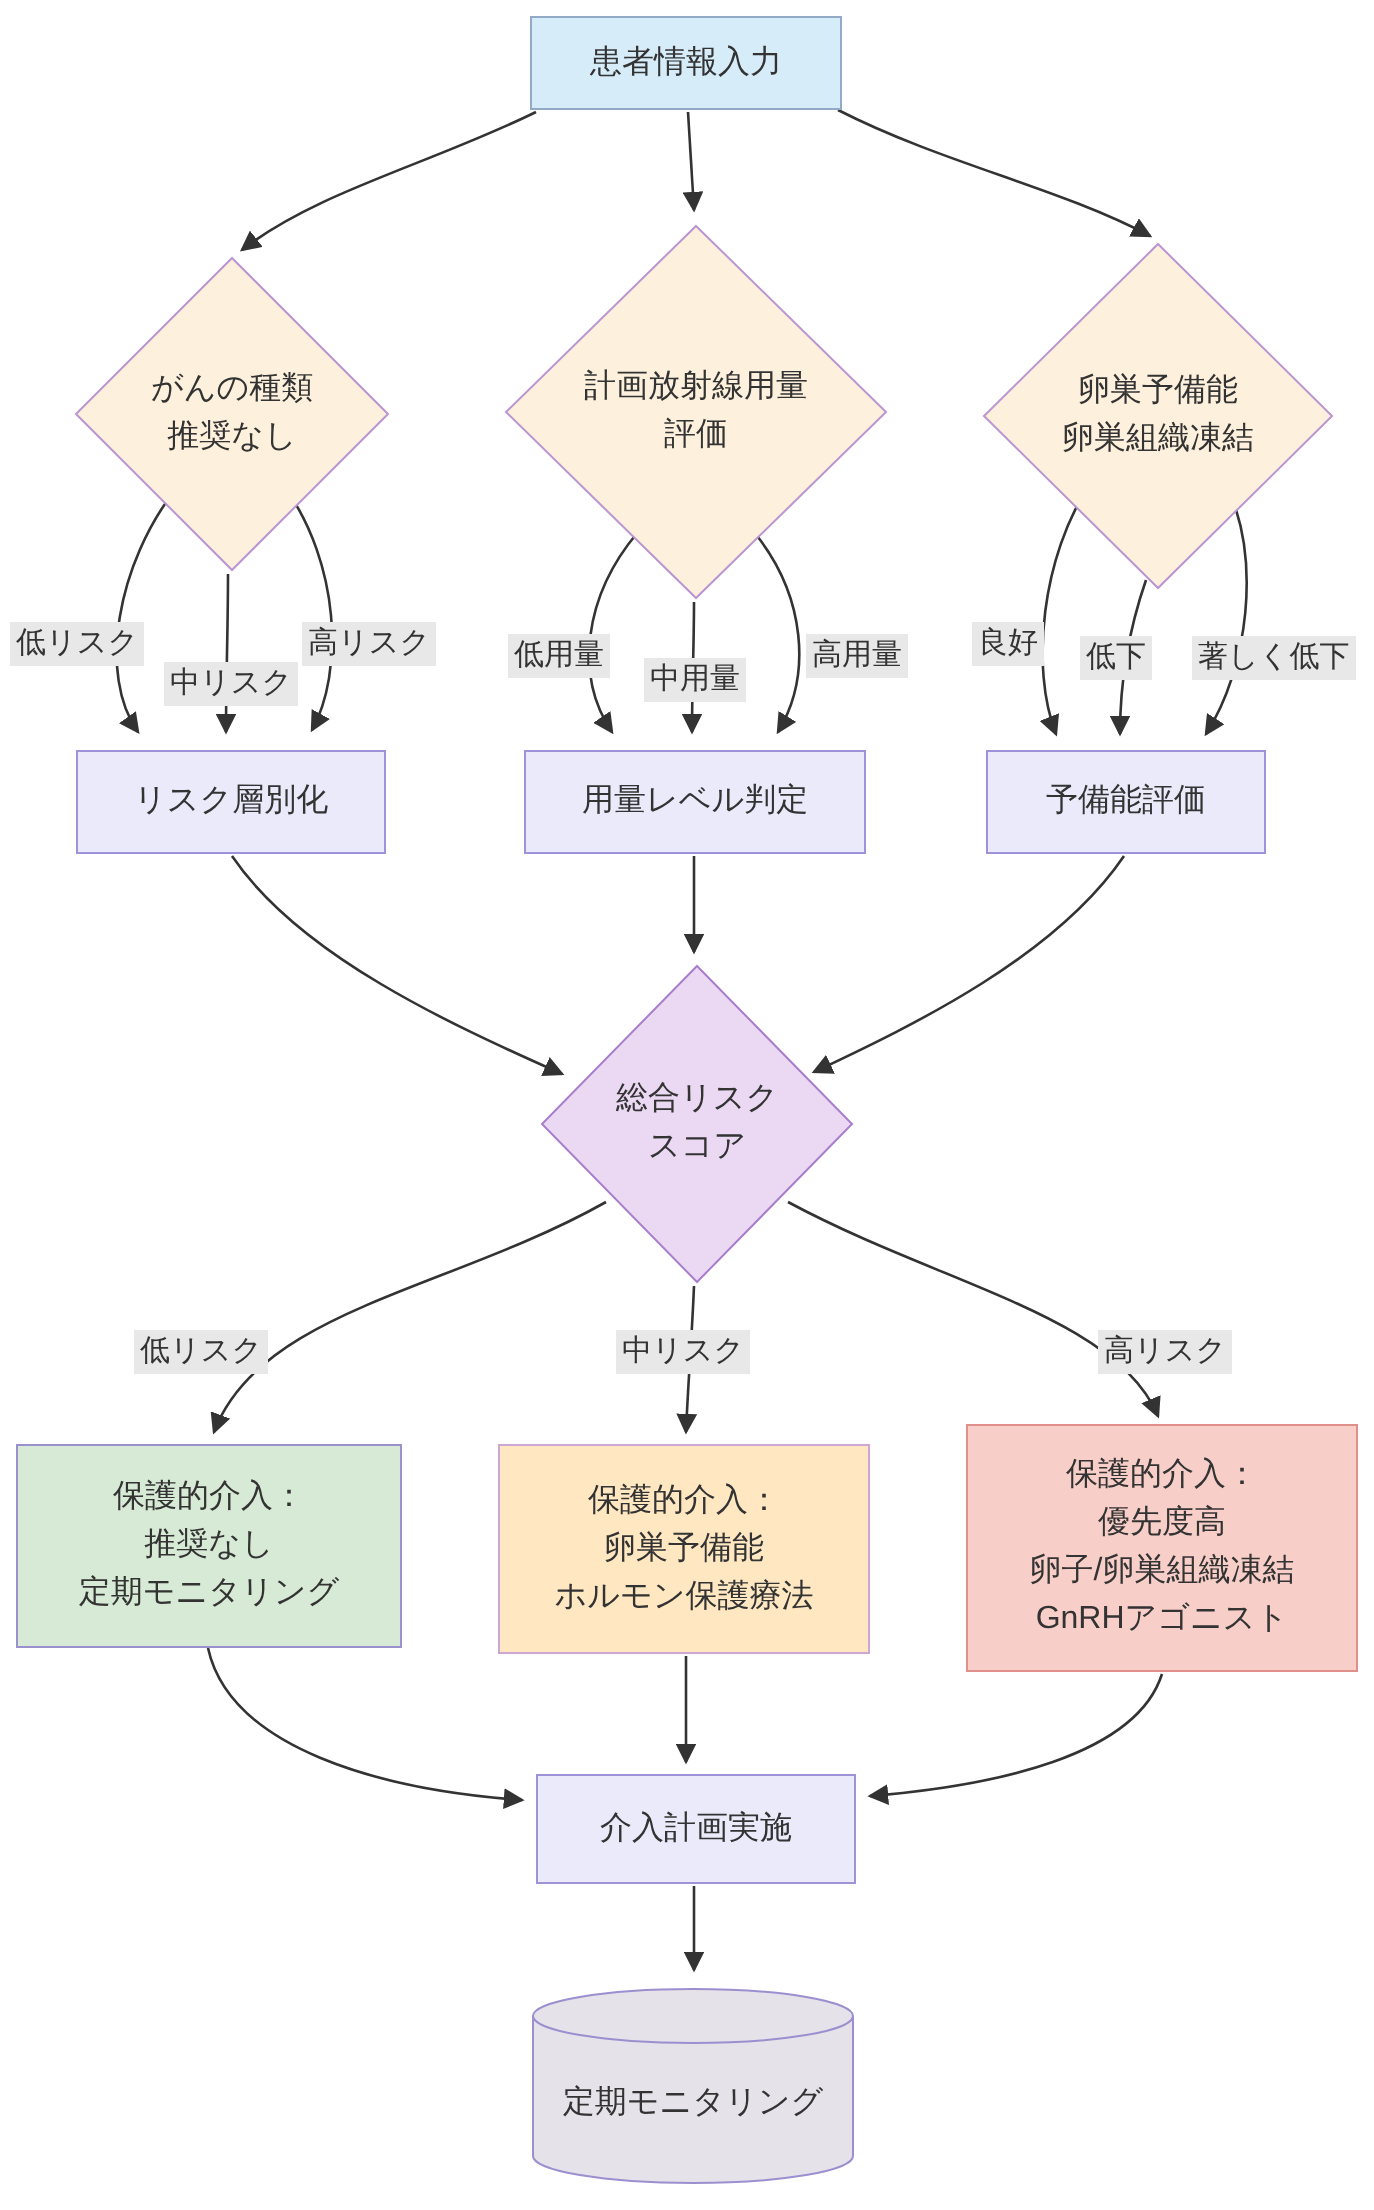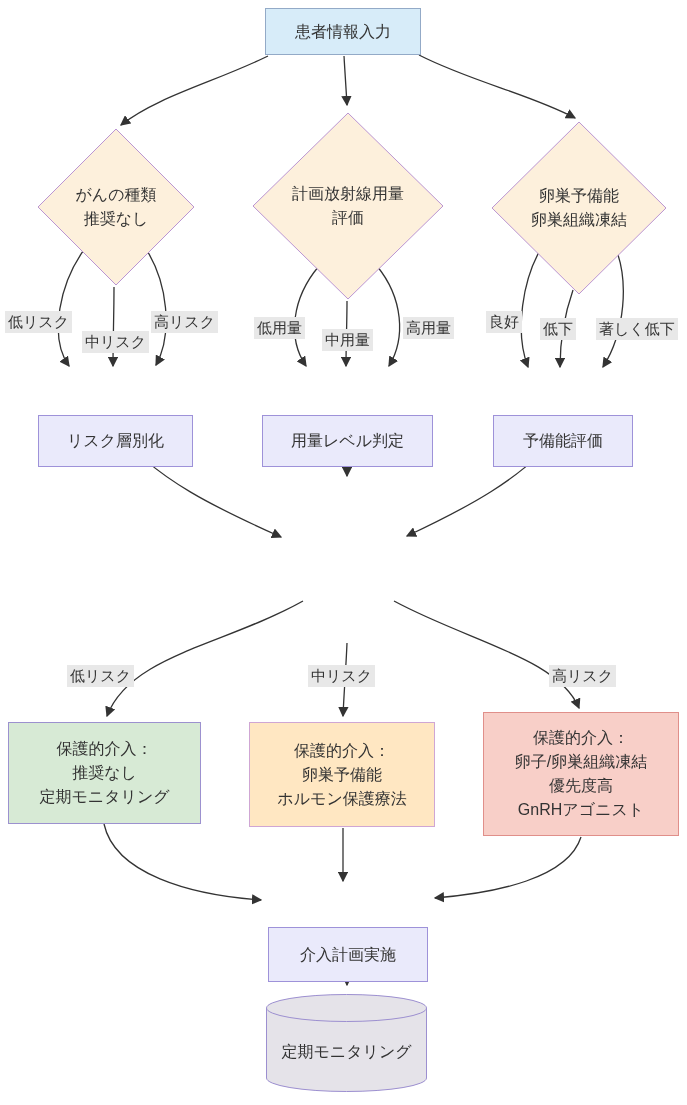--- a/index.html
+++ b/index.html
@@ -7,21 +7,21 @@
     position:relative;width:687px;height:1105px;background:#ffffff;overflow:hidden;
     font-family:"Liberation Sans","DejaVu Sans",sans-serif;color:var(--text-color,#333);
   }
   .edges{position:absolute;left:0;top:0;z-index:1;}
   .edge{fill:none;stroke:var(--line-color,#333);stroke-width:1.3px;}
   .node{position:absolute;z-index:2;display:flex;align-items:center;justify-content:center;
         text-align:center;font-size:16px;line-height:24px;box-sizing:border-box;}
   .node .label{position:relative;z-index:2;}
   .rect{border:1px solid;background-clip:padding-box;}
   .input-node{background:var(--input-fill);border-color:var(--input-border);}
-  .process-node{background:var(--process-fill);border-color:var(--process-border);margin-top:40px;}
+  .process-node{background:var(--process-fill);border-color:var(--process-border);}
   .low-node{background:var(--low-fill);border-color:var(--low-border);}
   .mid-node{background:var(--mid-fill);border-color:var(--mid-border);}
   .high-node{background:var(--high-fill);border-color:var(--high-border);}
   .diamond .shape, .cylinder .shape{position:absolute;left:0;top:0;z-index:1;}
   .cylinder .label{padding-top:18px;}
   .edge-label{
     position:absolute;z-index:3;background:var(--label-bg,#e8e8e8);color:var(--text-color,#333);
     font-size:15px;line-height:22px;padding:0 3px;white-space:nowrap;text-align:right;
   }
 </style>
@@ -105,42 +105,51 @@
   </div>
 
   <div class="node rect process-node" style="left:493px;top:375px;width:140px;height:52px">
     <span class="label">予備能評価</span>
   </div>
 
   <div class="node rect process-node" style="left:262px;top:375px;width:171px;height:52px">
     <span class="label">用量レベル判定</span>
   </div>
 
+  <div class="node diamond" style="left:270px;top:482px;width:157px;height:160px">
+    <svg class="shape" width="157" height="160" viewBox="0 0 157 160">
+      <polygon points="78.5,1 156,80 78.5,159 1,80" style="fill:var(--total-fill);stroke:var(--total-border)"></polygon>
+    </svg>
+    <div class="label">
+      <div>総合リスク</div>
+      <div>スコア</div>
+    </div>
+  </div>
 
   <div class="node rect low-node" style="left:8px;top:722px;width:193px;height:102px">
     <div class="label">
       <div>保護的介入：</div>
       <div>推奨なし</div>
       <div>定期モニタリング</div>
     </div>
   </div>
 
   <div class="node rect mid-node" style="left:249px;top:722px;width:186px;height:105px">
     <div class="label">
       <div>保護的介入：</div>
       <div>卵巣予備能</div>
       <div>ホルモン保護療法</div>
     </div>
   </div>
 
   <div class="node rect high-node" style="left:483px;top:712px;width:196px;height:124px">
     <div class="label">
       <div>保護的介入：</div>
+      <div>優先度高</div>
       <div>卵子/卵巣組織凍結</div>
-      <div>優先度高</div>
       <div>GnRHアゴニスト</div>
     </div>
   </div>
 
   <div class="node rect process-node" style="left:268px;top:887px;width:160px;height:55px">
     <span class="label">介入計画実施</span>
   </div>
 
   <div class="node cylinder" style="left:265px;top:993px;width:163px;height:100px">
     <svg class="shape" width="163" height="100" viewBox="0 0 163 100">

